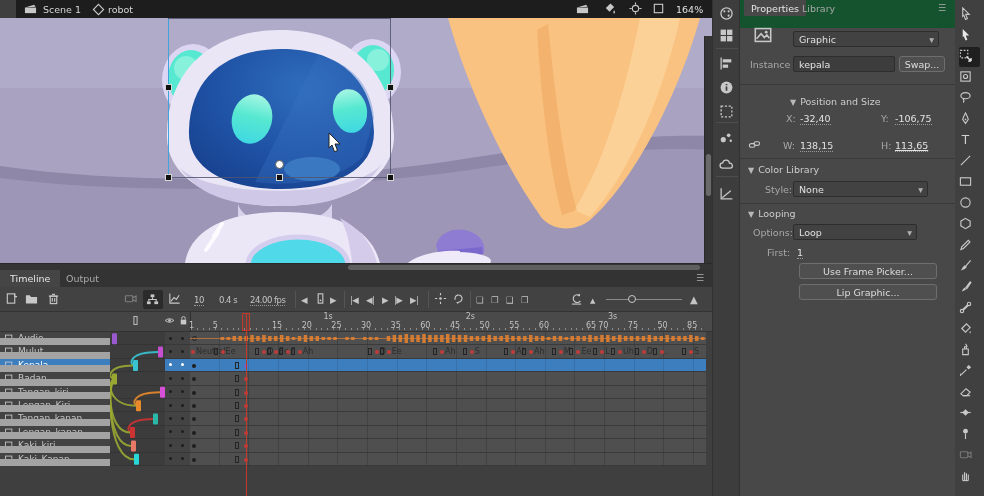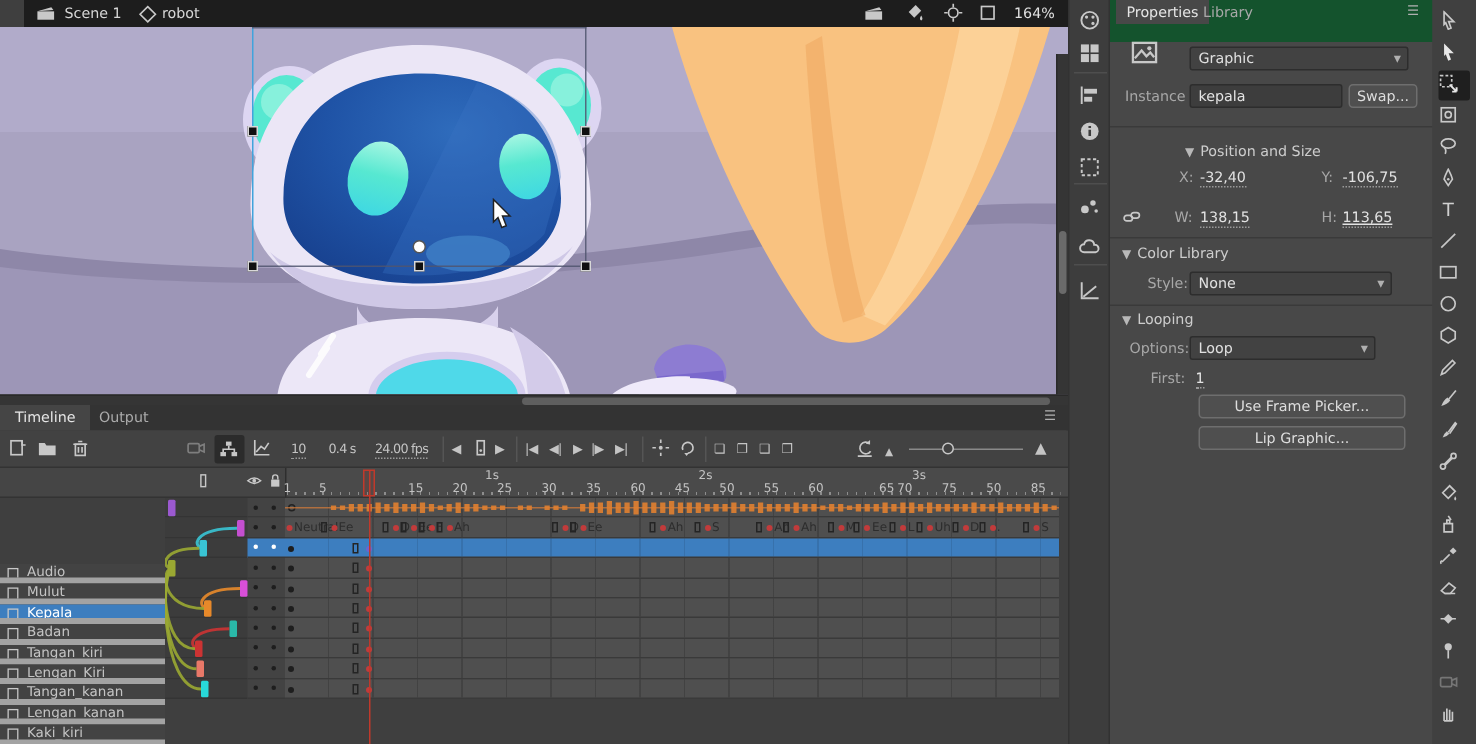--- a/index.html
+++ b/index.html
@@ -52,21 +52,21 @@
   .tl-toolbar .tx{position:absolute;top:8px;font-size:8.5px;color:#c4c4c4;letter-spacing:-0.5px;}
   .tl-toolbar .sepv{position:absolute;top:4px;width:1px;height:17px;background:#555;}
   .dotted{border-bottom:1px dotted #9a9a9a;color:#e0e0e0;}
   .tl-content{position:absolute;left:0;top:42px;width:712px;height:184px;background:#3f3f3f;}
   .lhdr{position:absolute;left:0;top:0;width:190px;height:20px;background:#454545;border-bottom:1px solid #333;}
   .ruler{position:absolute;left:190px;top:0;width:522px;height:20px;background:#4a4a4a;border-bottom:1px solid #333;border-left:1px solid #2e2e2e;}
   .rnum{position:absolute;top:9px;font-size:8px;color:#c2c2c2;}
   .rsec{position:absolute;top:0px;font-size:8px;color:#c2c2c2;}
   .rticks{position:absolute;left:0;bottom:1px;width:516px;height:2px;background:repeating-linear-gradient(90deg,#8d8d8d 0 1px,transparent 1px 5.93px);}
   .lrow{position:absolute;left:0;width:712px;height:13.4px;}
-  .lname{position:absolute;left:0;top:0;width:110px;height:100%;background:#434343;border-bottom:4px solid #a3a3a3;color:#c4c4c4;font-size:9px;padding:1px 0 0 18px;white-space:nowrap;overflow:hidden;margin-top:44px;}
+  .lname{position:absolute;left:0;top:0;width:110px;height:100%;background:#434343;border-bottom:7px solid #a3a3a3;color:#c4c4c4;font-size:9px;padding:1px 0 0 18px;white-space:nowrap;overflow:hidden;}
   .lparent{position:absolute;left:110px;top:0;width:55px;height:100%;background:#3c3c3c;border-bottom:1px solid #343434;}
   .ldots{position:absolute;left:165px;top:0;width:25px;height:100%;background:#434343;border-bottom:1px solid #383838;}
   .ldots i{position:absolute;top:50%;margin-top:-1.5px;width:3px;height:3px;border-radius:50%;background:#1e1e1e;}
   .lframes{position:absolute;left:190px;top:0;width:516px;height:100%;background:#4f4f4f;border-bottom:1px solid #3a3a3a;
      background-image:repeating-linear-gradient(90deg,transparent 0 28.65px,rgba(0,0,0,.16) 28.65px 29.65px);}
   .sel .lname{background:#3d7ebf;color:#fff;}
   .sel .ldots{background:#3d7ebf;}
   .sel .ldots i{background:#fff;}
   .sel .lframes{background-color:#3d7ebf;background-image:repeating-linear-gradient(90deg,transparent 0 28.65px,rgba(0,0,0,.10) 28.65px 29.65px);}
   .kdot{position:absolute;width:4px;height:4px;border-radius:50%;top:5px;}

